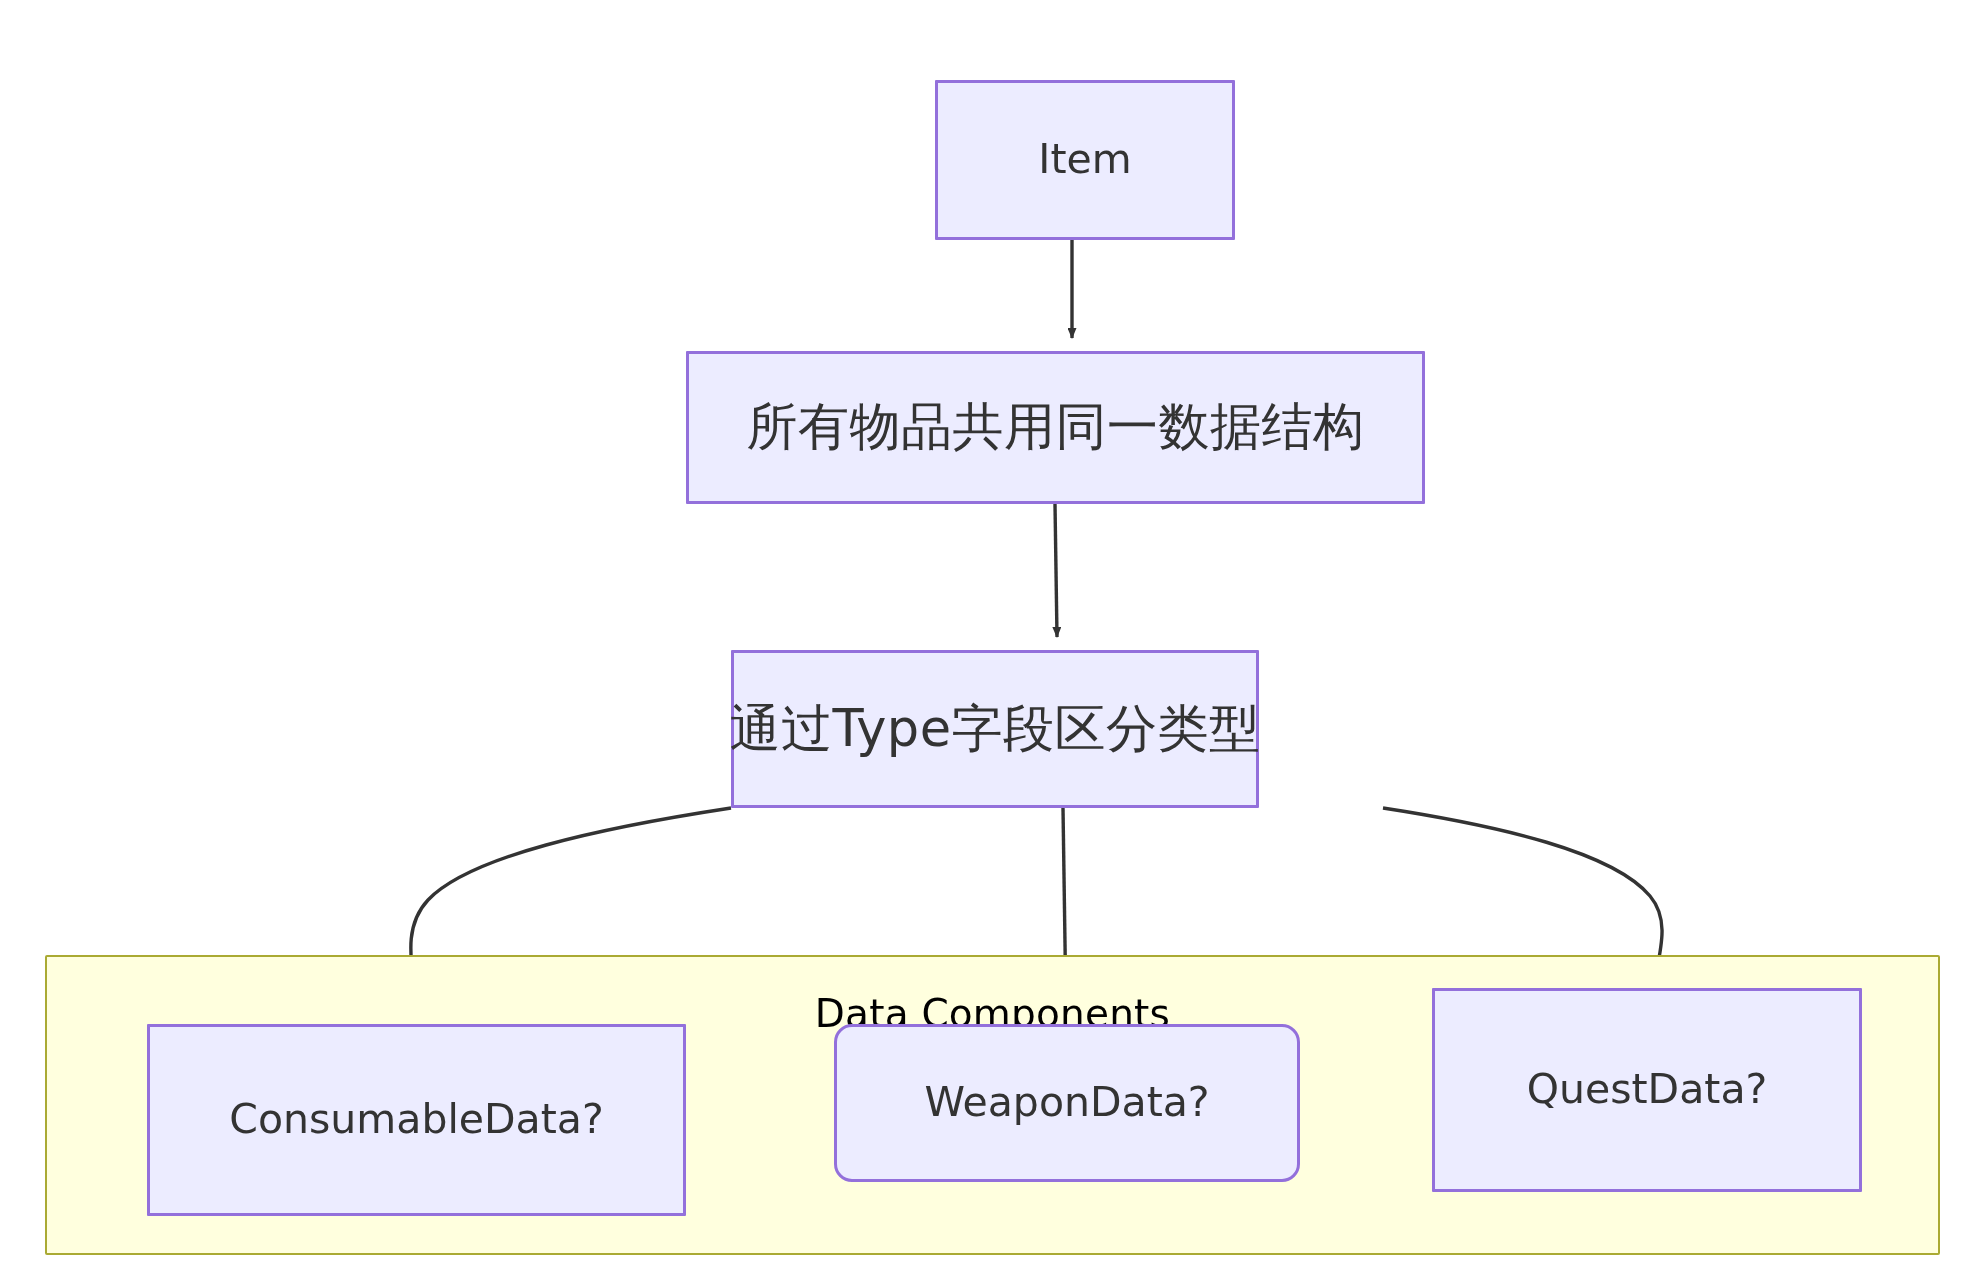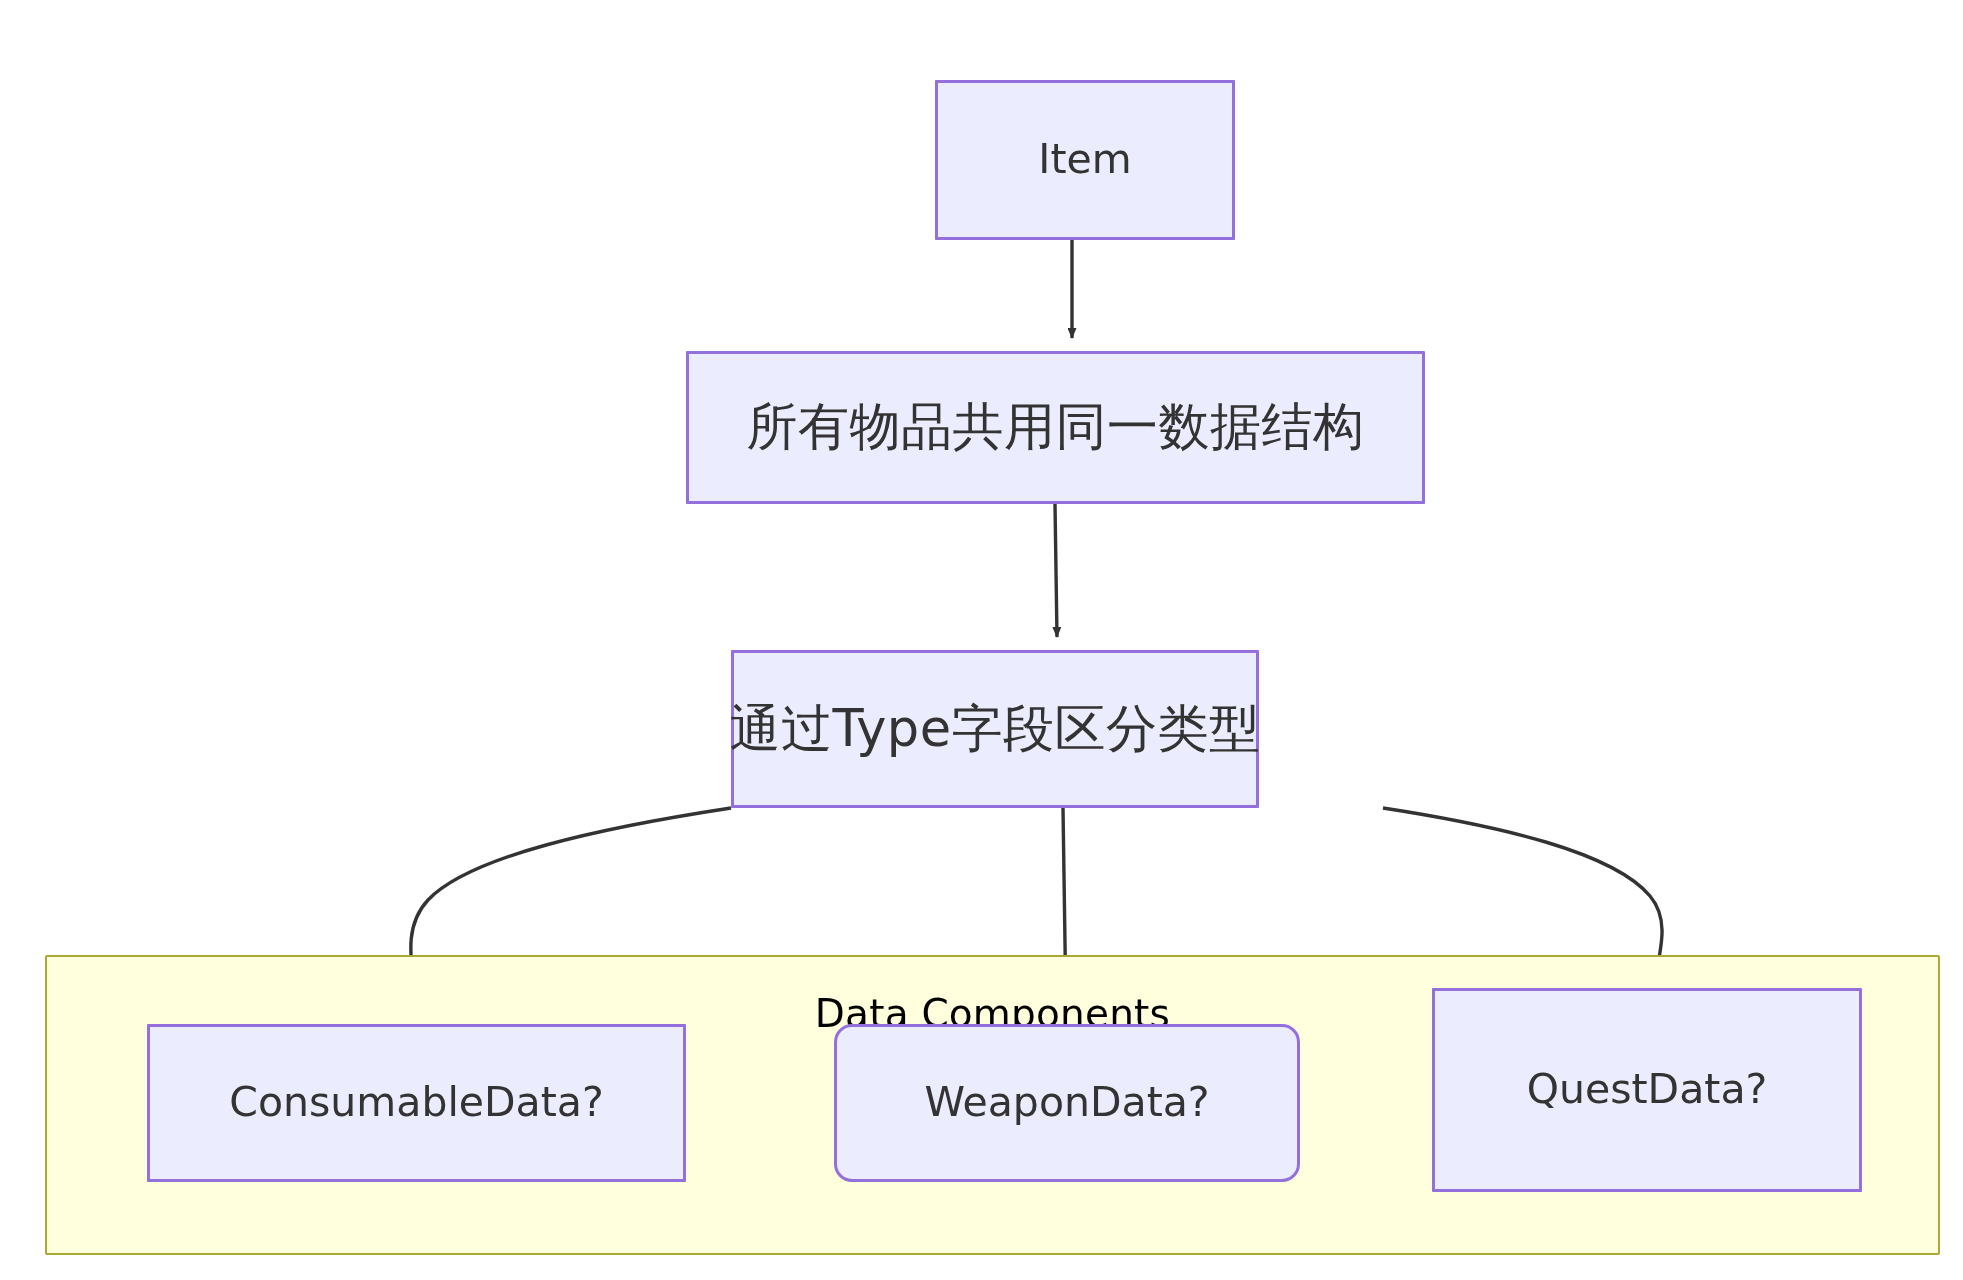--- a/index.html
+++ b/index.html
@@ -96,21 +96,21 @@
   </div>
 
   <div class="node" style="left:686px; top:351px; width:739px; height:153px;">
     <span class="node-label cjk">所有物品共用同一数据结构</span>
   </div>
 
   <div class="node" style="left:731px; top:650px; width:528px; height:158px;">
     <span class="node-label cjk">通过Type字段区分类型</span>
   </div>
 
-  <div class="node" style="left:147px; top:1024px; width:539px; height:158px;">
+  <div class="node" style="left:147px; top:1024px; width:539px; height:192px;">
     <span class="node-label">ConsumableData?</span>
   </div>
 
   <div class="node" style="left:834px; top:1024px; width:466px; height:158px;border-radius:18px;">
     <span class="node-label">WeaponData?</span>
   </div>
 
   <div class="node" style="left:1432px; top:988px; width:430px; height:204px;">
     <span class="node-label">QuestData?</span>
   </div>

